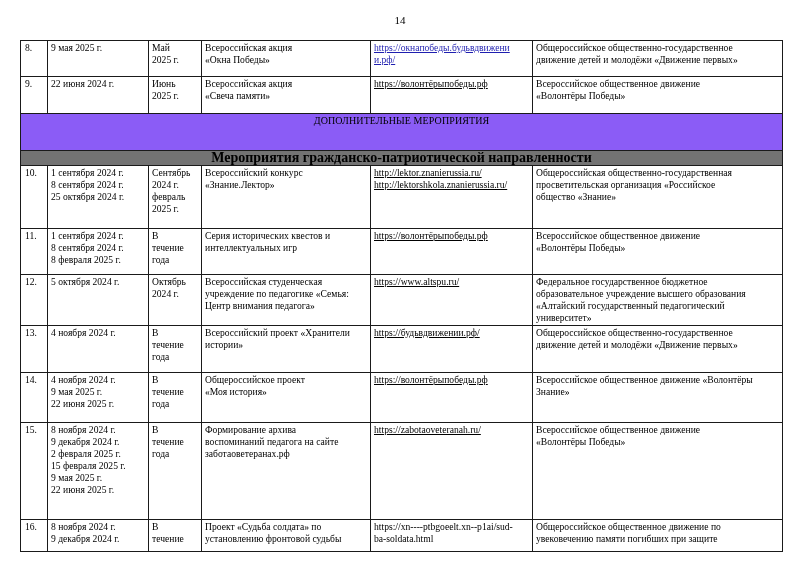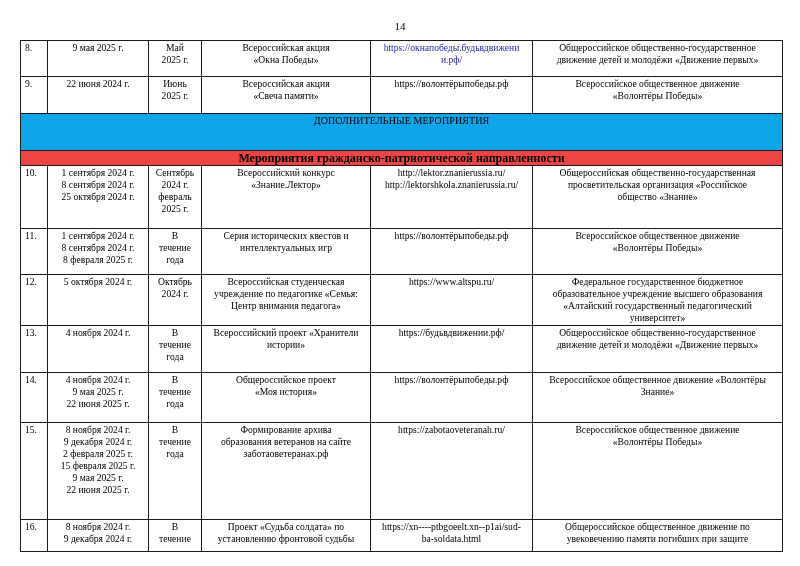--- a/index.html
+++ b/index.html
@@ -1,25 +1,25 @@
 <!DOCTYPE html>
 <html><head>
 <meta charset="utf-8">
 <style>
   html, body { margin: 0; padding: 0; background: #ffffff; }
   body { width: 800px; height: 566px; position: relative; overflow: hidden;
          font-family: "Liberation Serif", "DejaVu Serif", serif; color: #000; }
-  .page-number { position: absolute; top: 20px; left: 0; width: 800px; text-align: center; font-size: 11px; }
+  .page-number { position: absolute; top: 14px; left: 0; width: 800px; text-align: center; font-size: 11px; }
   table.events { position: absolute; left: 20px; top: 40px; width: 762px; border-collapse: collapse; table-layout: fixed; font-size: 9.6px; line-height: 12px; }
-  table.events td { border: 1px solid #1a1a1a; vertical-align: top; padding: 1px 3px; text-align: center; }
+  table.events td { border: 1px solid #1a1a1a; vertical-align: top; padding: 1px 3px; }
   table.events td.num { text-align: left; padding-left: 4px; }
-  .link { color: #000; }
+  .link { color: #000; text-decoration: underline; }
   .link.blue { color: #1f1fb0; }
-  .section-row td { background: #0ea5e9; text-align: center; vertical-align: middle; font-size: 10px; letter-spacing: 0.1px; }
-  .subsection-row td { background: #ef4444; font-weight: bold; text-align: center; padding: 0; font-size: 12px; }
+  .section-row td { background: #8b5cf6; text-align: center; vertical-align: middle; font-size: 10px; letter-spacing: 0.1px; }
+  .subsection-row td { background: #737373; font-weight: bold; text-align: center; padding: 0; font-size: 14px; }
   .line { display: block; }
 </style>
 </head>
 <body>
 
 <div class="page-number">14</div>
 
 <table class="events">
   <colgroup>
     <col style="width:27px">
@@ -220,21 +220,21 @@
           <span class="line">9 мая 2025 г.</span>
           <span class="line">22 июня 2025 г.</span>
         </td>
       <td>
           <span class="line">В</span>
           <span class="line">течение</span>
           <span class="line">года</span>
         </td>
       <td>
           <span class="line">Формирование архива</span>
-          <span class="line">образования ветеранов на сайте</span>
+          <span class="line">воспоминаний педагога на сайте</span>
           <span class="line">заботаоветеранах.рф</span>
         </td>
       <td>
           <span class="line link">https://zabotaoveteranah.ru/</span>
         </td>
       <td>
           <span class="line">Всероссийское общественное движение</span>
           <span class="line">«Волонтёры Победы»</span>
         </td>
     </tr>

